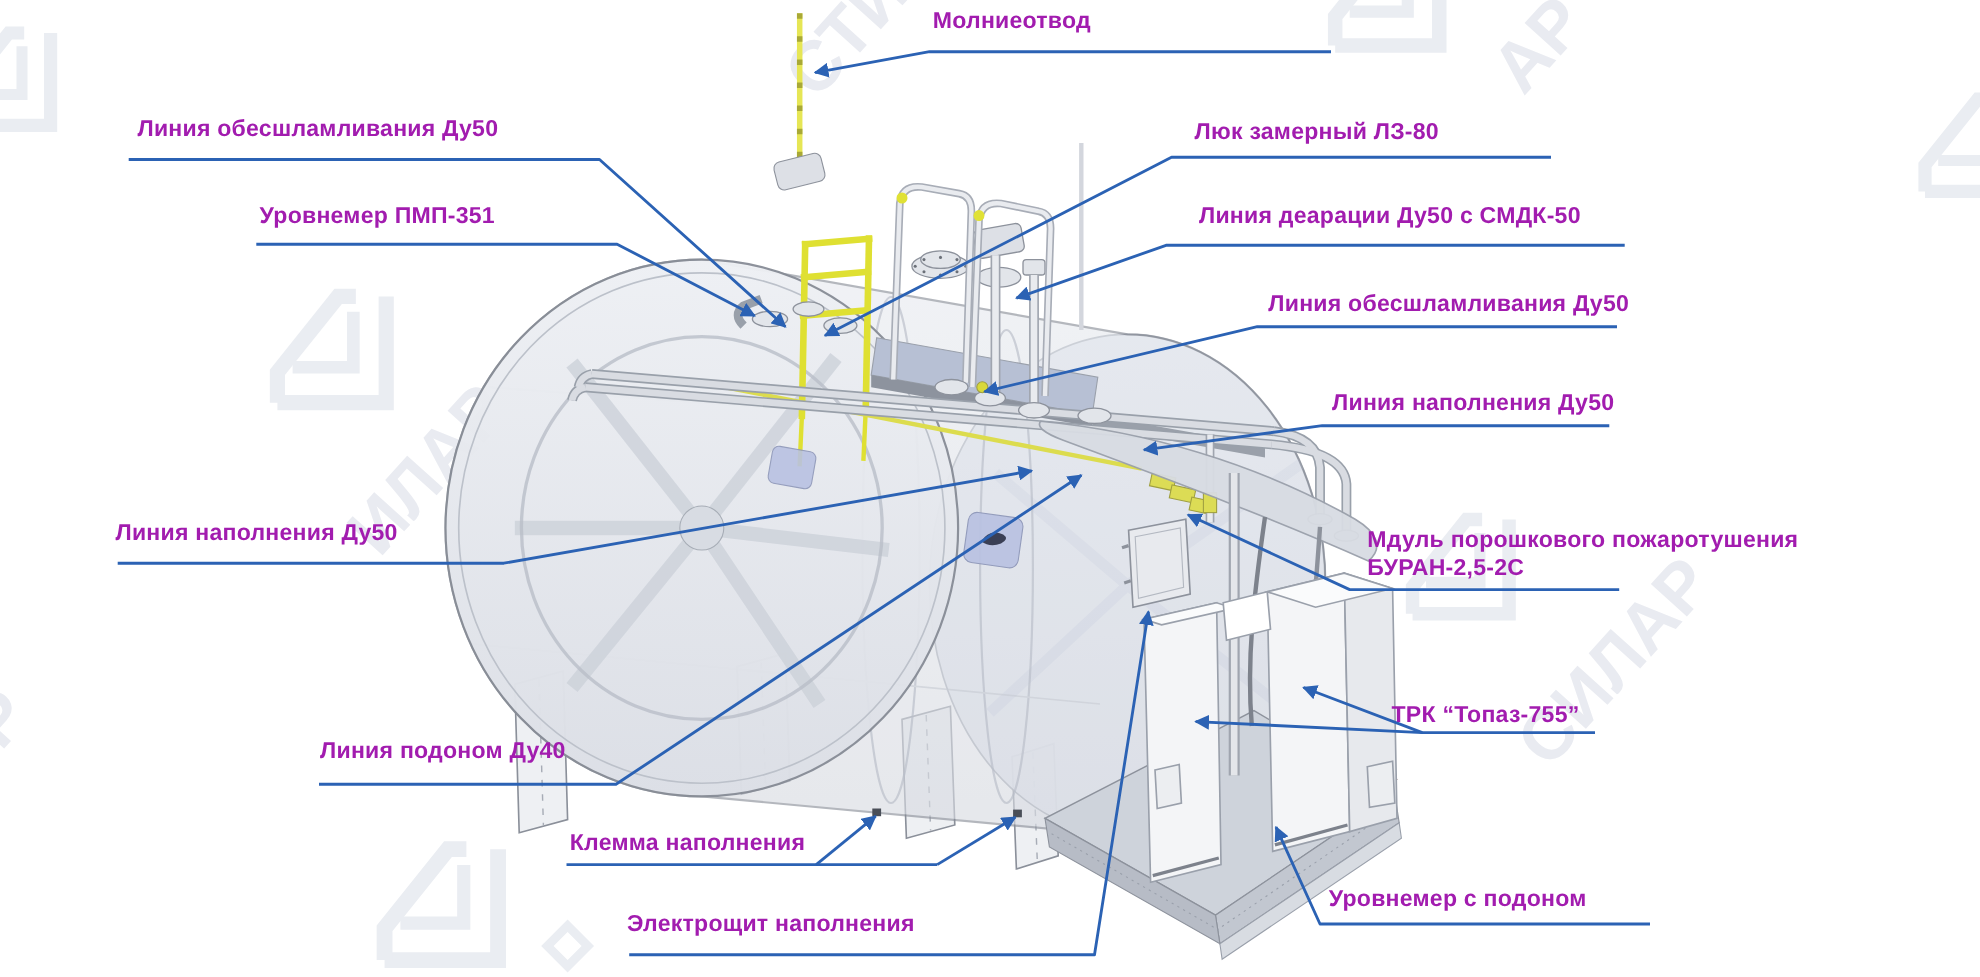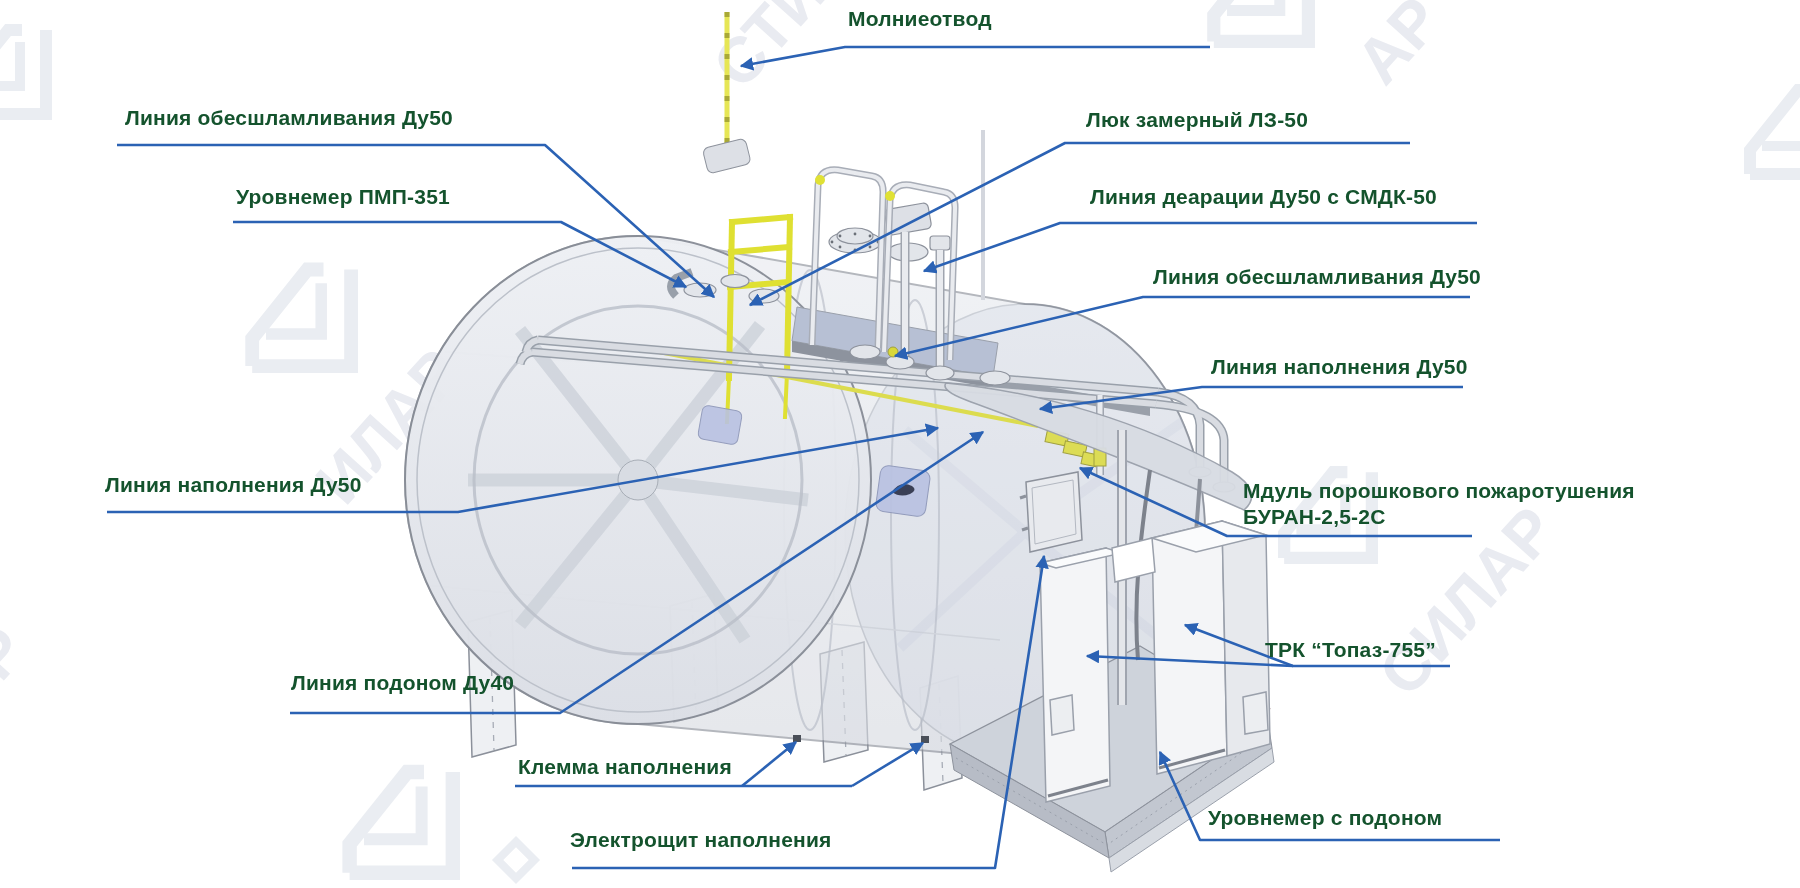--- a/index.html
+++ b/index.html
@@ -1,20 +1,20 @@
 <!DOCTYPE html>
 <html><head>
 <meta charset="utf-8">
 <style>
   html,body{margin:0;padding:0;background:#ffffff;}
   #stage{position:relative;width:1800px;height:888px;background:#ffffff;overflow:hidden;
          font-family:"Liberation Sans",sans-serif;}
   #art{position:absolute;left:0;top:0;}
   .callout{position:absolute;font-weight:700;font-size:21px;line-height:26px;
-           color:#14532d;white-space:nowrap;letter-spacing:.2px;}
+           color:#a21caf;white-space:nowrap;letter-spacing:.2px;}
   .callout span{display:block;}
 </style>
 </head>
 <body>
 
 <div id="stage">
 
 <svg id="art" width="1800" height="888" viewBox="0 0 1800 888">
   <defs>
     <marker id="arr" viewBox="0 0 10 10" refX="9" refY="5" markerWidth="5.2" markerHeight="5.2" orient="auto-start-reverse">
@@ -270,21 +270,21 @@
     <polyline points="742,786 796,742" marker-end="url(#arr)"></polyline>
     <polyline points="852,786 923,743" marker-end="url(#arr)"></polyline>
     <polyline points="572,868 995,868 1044,556" marker-end="url(#arr)"></polyline>
     <polyline points="1500,840 1200,840 1160,752" marker-end="url(#arr)"></polyline>
   </g>
 </svg>
 
 <div class="callout" style="left:848px;top:6px">Молниеотвод</div>
 <div class="callout" style="left:125px;top:105px">Линия обесшламливания Ду50</div>
 <div class="callout" style="left:236px;top:184px">Уровнемер ПМП-351</div>
-<div class="callout" style="left:1086px;top:107px">Люк замерный ЛЗ-50</div>
+<div class="callout" style="left:1086px;top:107px">Люк замерный ЛЗ-80</div>
 <div class="callout" style="left:1090px;top:184px">Линия деарации Ду50 с СМДК-50</div>
 <div class="callout" style="left:1153px;top:264px">Линия обесшламливания Ду50</div>
 <div class="callout" style="left:1211px;top:354px">Линия наполнения Ду50</div>
 <div class="callout" style="left:1243px;top:478px">
   <span>Мдуль порошкового пожаротушения</span>
   <span>БУРАН-2,5-2С</span>
 </div>
 <div class="callout" style="left:1265px;top:637px">ТРК “Топаз-755”</div>
 <div class="callout" style="left:105px;top:472px">Линия наполнения Ду50</div>
 <div class="callout" style="left:291px;top:670px">Линия подоном Ду40</div>

